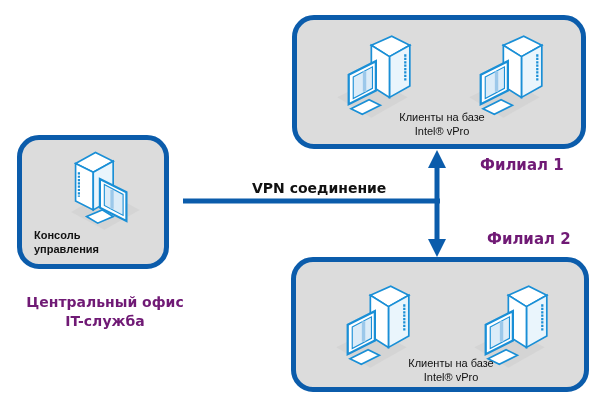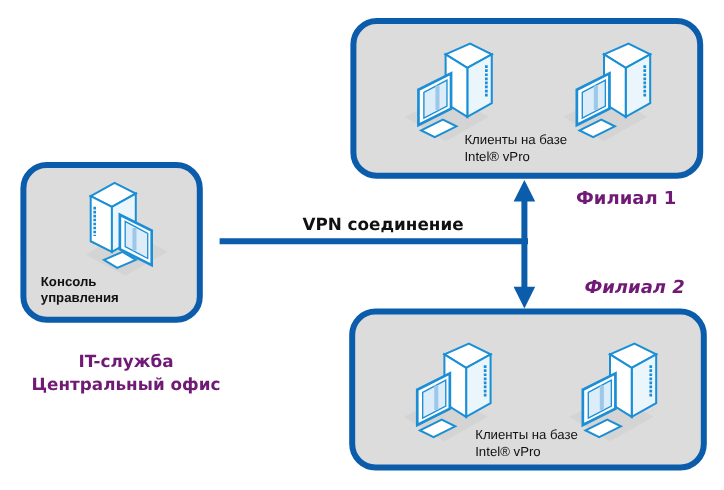--- a/index.html
+++ b/index.html
@@ -1,21 +1,21 @@
 <!DOCTYPE html>
 <html><head>
 <meta charset="utf-8">
 <style>
   html, body { margin: 0; padding: 0; background: #ffffff; }
   body { width: 603px; height: 408px; position: relative; overflow: hidden;
          font-family: "Liberation Sans", sans-serif; }
   .box { position: absolute; box-sizing: border-box; border: 5px solid #0b5cab;
          border-radius: 22px; background: #dcdcdc; overflow: hidden; }
   .pc { position: absolute; width: 70px; height: 76px; }
-  .lbl { position: absolute; font-size: 11px; color: #111; line-height: 14px; }
+  .lbl { position: absolute; font-size: 11px; color: #111; text-align: center; line-height: 14px; }
   .lbl-left { text-align: left; font-weight: bold; font-size: 11px; color:#111; }
   .title { position: absolute; color: #701a75; font-weight: bold; font-family: "DejaVu Sans", sans-serif; }
   svg.lines { position: absolute; left: 0; top: 0; }
 </style>
 </head>
 <body>
 
 <svg width="0" height="0" style="position:absolute">
   <defs>
     <symbol id="pc-right" viewBox="0 0 70 76">
@@ -60,42 +60,42 @@
   <svg class="pc" style="left:40px; top:8px; width:78px; height:84px;">
       <use href="#pc-right"></use>
     </svg>
   <div class="lbl lbl-left" style="left:12px; top:88px;">
     <div>Консоль</div>
     <div>управления</div>
   </div>
 </div>
 
 <div class="title" style="left:0; width:210px; top:293px; text-align:center; font-size:14px; line-height:19px;">
+  <div>Центральный офис</div>
   <div>IT-служба</div>
-  <div>Центральный офис</div>
 </div>
 
 <div class="title" style="left:252px; top:180px; font-size:14px; color:#111;">VPN соединение</div>
 
 <div class="box" style="left:292px; top:15px; width:294px; height:134px;">
   <svg class="pc" style="left:40px; top:14px; width:80px; height:86px;">
       <use href="#pc-left"></use>
     </svg>
   <svg class="pc" style="left:172px; top:14px; width:80px; height:86px;">
       <use href="#pc-left"></use>
     </svg>
   <div class="lbl" style="left:90px; width:110px; top:90px;">
     <div>Клиенты на базе</div>
     <div>Intel® vPro</div>
   </div>
 </div>
 
 <div class="title" style="left:480px; top:156px; font-size:15px;">Филиал 1</div>
 
-<div class="title" style="left:487px; top:230px; font-size:15px;font-style:italic;">Филиал 2</div>
+<div class="title" style="left:487px; top:230px; font-size:15px;">Филиал 2</div>
 
 <div class="box" style="left:291px; top:257px; width:298px; height:135px;">
   <svg class="pc" style="left:40px; top:22px; width:80px; height:86px;">
       <use href="#pc-left"></use>
     </svg>
   <svg class="pc" style="left:178px; top:22px; width:80px; height:86px;">
       <use href="#pc-left"></use>
     </svg>
   <div class="lbl" style="left:100px; width:110px; top:94px;">
     <div>Клиенты на базе</div>

